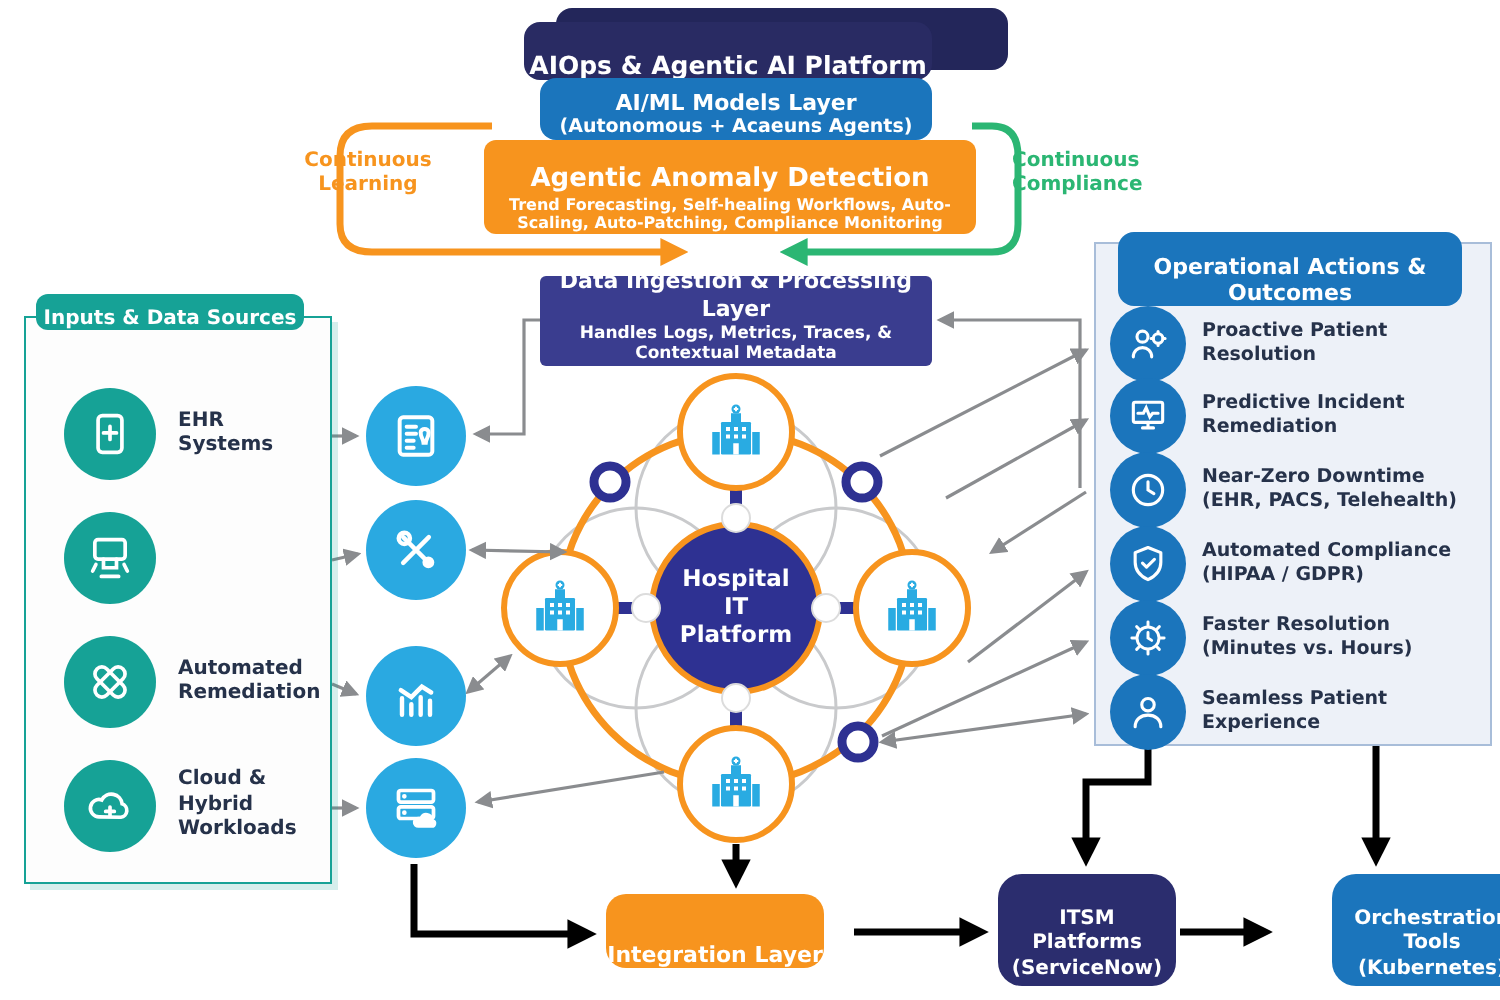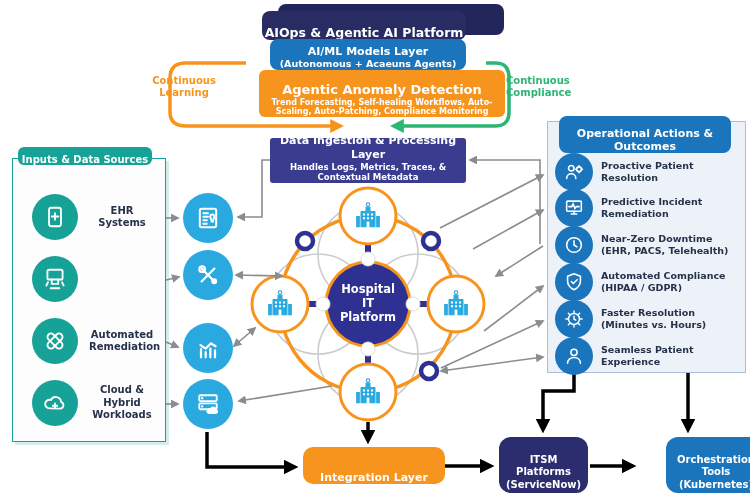--- a/index.html
+++ b/index.html
@@ -7,21 +7,21 @@
          font-family:"DejaVu Sans","Liberation Sans",sans-serif;}
   svg.underlay{position:absolute;left:0;top:0;z-index:1;}
   .box{position:absolute;display:flex;flex-direction:column;align-items:center;justify-content:flex-end;
        text-align:center;color:#fff;z-index:3;}
   .title-back{position:absolute;left:278px;top:4px;width:226px;height:31px;background:#23265a;border-radius:8px;z-index:2;}
   .title-box{left:262px;top:11px;width:204px;height:29px;background:#292b63;border-radius:8px;
              font-weight:bold;font-size:12.5px;z-index:3;}
   .aiml-box{left:270px;top:39px;width:196px;height:31px;background:#1b75bc;border-radius:8px;line-height:1.15;}
   .aiml-box .t1{font-weight:bold;font-size:11px;}
   .aiml-box .t2{font-weight:bold;font-size:9.5px;}
-  .anomaly-box{left:242px;top:70px;width:246px;height:47px;background:#f7941e;border-radius:6px;line-height:1.2;margin-left:17px;}
+  .anomaly-box{left:242px;top:70px;width:246px;height:47px;background:#f7941e;border-radius:6px;line-height:1.2;}
   .anomaly-box .t1{font-weight:bold;font-size:13px;}
   .anomaly-box .t2{font-weight:bold;font-size:8px;padding:0 8px;}
   .loop-label{position:absolute;font-weight:bold;font-size:10px;line-height:1.2;text-align:center;z-index:3;}
   .loop-left{left:148px;top:75px;width:72px;color:#f7941e;}
   .loop-right{left:506px;top:75px;width:80px;color:#2bb673;text-align:left;}
   .ingest-box{left:270px;top:138px;width:196px;height:45px;background:#3a3d8f;border-radius:3px;line-height:1.25;}
   .ingest-box .t1{font-weight:bold;font-size:11px;}
   .ingest-box .t2{font-weight:bold;font-size:8.5px;}
   .panel{position:absolute;z-index:2;}
   .left-panel{left:12px;top:158px;width:152px;height:282px;background:#fdfdfd;
@@ -30,26 +30,26 @@
                font-weight:bold;font-size:10px;z-index:4;}
   .right-panel{left:547px;top:121px;width:197px;height:250px;background:#edf1f8;border:1.5px solid #a8bdd9;}
   .right-header{left:559px;top:116px;width:172px;height:37px;background:#1b75bc;border-radius:8px;
                 font-weight:bold;font-size:11px;line-height:1.2;z-index:4;}
   .item-row{position:absolute;display:flex;align-items:center;z-index:4;}
   .circle-icon{border-radius:50%;display:flex;align-items:center;justify-content:center;flex:0 0 auto;}
   .teal-ic{width:46px;height:46px;background:#16a296;}
   .mid-ic{position:absolute;width:50px;height:50px;background:#2aa9e1;z-index:4;}
   .blue-ic{width:38px;height:38px;background:#1b75bc;}
   .item-label{font-weight:bold;color:#26324a;line-height:1.25;margin-left:11px;}
-  .left-label{font-size:10px;width:66px;text-align:center;}
+  .left-label{font-size:10px;width:66px;}
   .right-label{font-size:9.5px;width:142px;margin-left:8px;}
   .hospital{position:absolute;width:34px;height:34px;display:flex;align-items:center;justify-content:center;z-index:4;}
   .center-text{position:absolute;left:324px;top:283px;width:88px;text-align:center;color:#fff;
                font-weight:bold;font-size:11.5px;line-height:1.2;z-index:4;}
-  .integration-box{left:303px;top:447px;width:142px;height:37px;background:#f7941e;border-radius:10px;
+  .integration-box{left:303px;top:447px;width:109px;height:37px;background:#f7941e;border-radius:10px;
                    font-weight:bold;font-size:11px;}
   .itsm-box{left:499px;top:437px;width:89px;height:56px;background:#2b2d6e;border-radius:12px;
             font-weight:bold;font-size:10px;line-height:1.25;padding:2px;box-sizing:border-box;}
   .orch-box{left:640px;top:437px;width:100px;height:56px;background:#1b75bc;border-radius:12px;
             font-weight:bold;font-size:10px;line-height:1.25;padding:2px;box-sizing:border-box;margin-left:26px;}
   .ic-svg{display:block;}
 </style>
 </head>
 <body>
 

